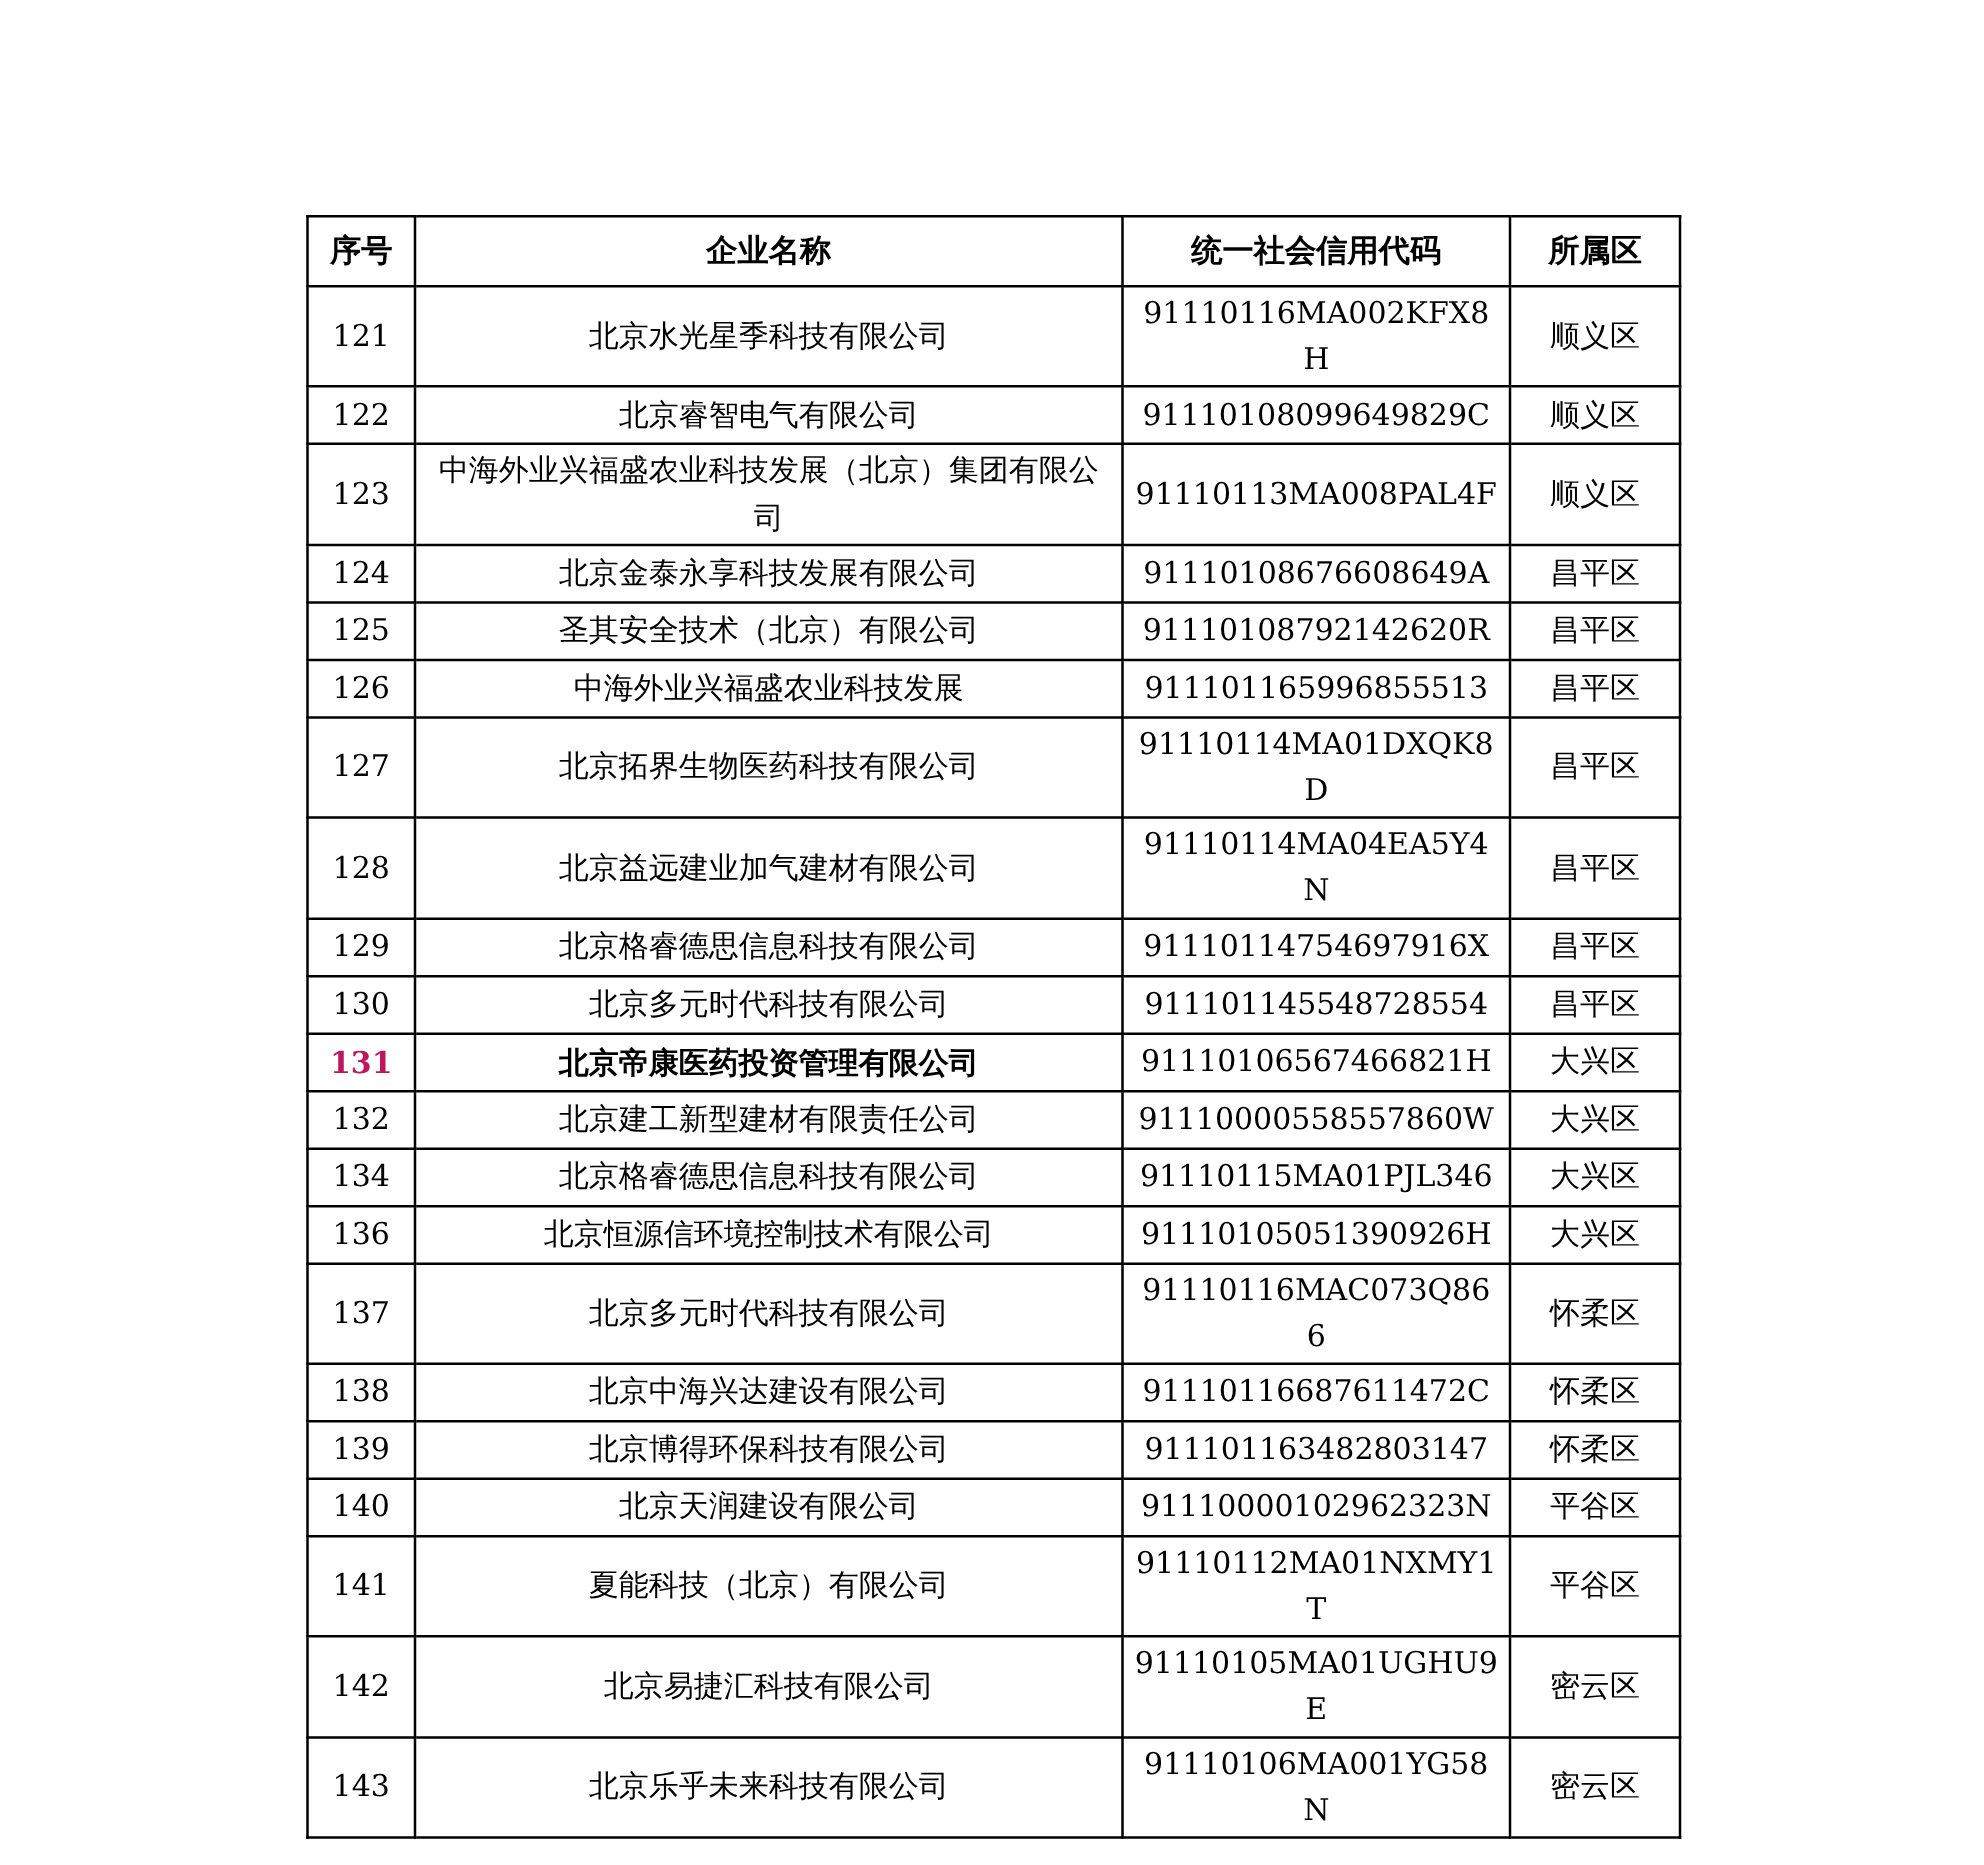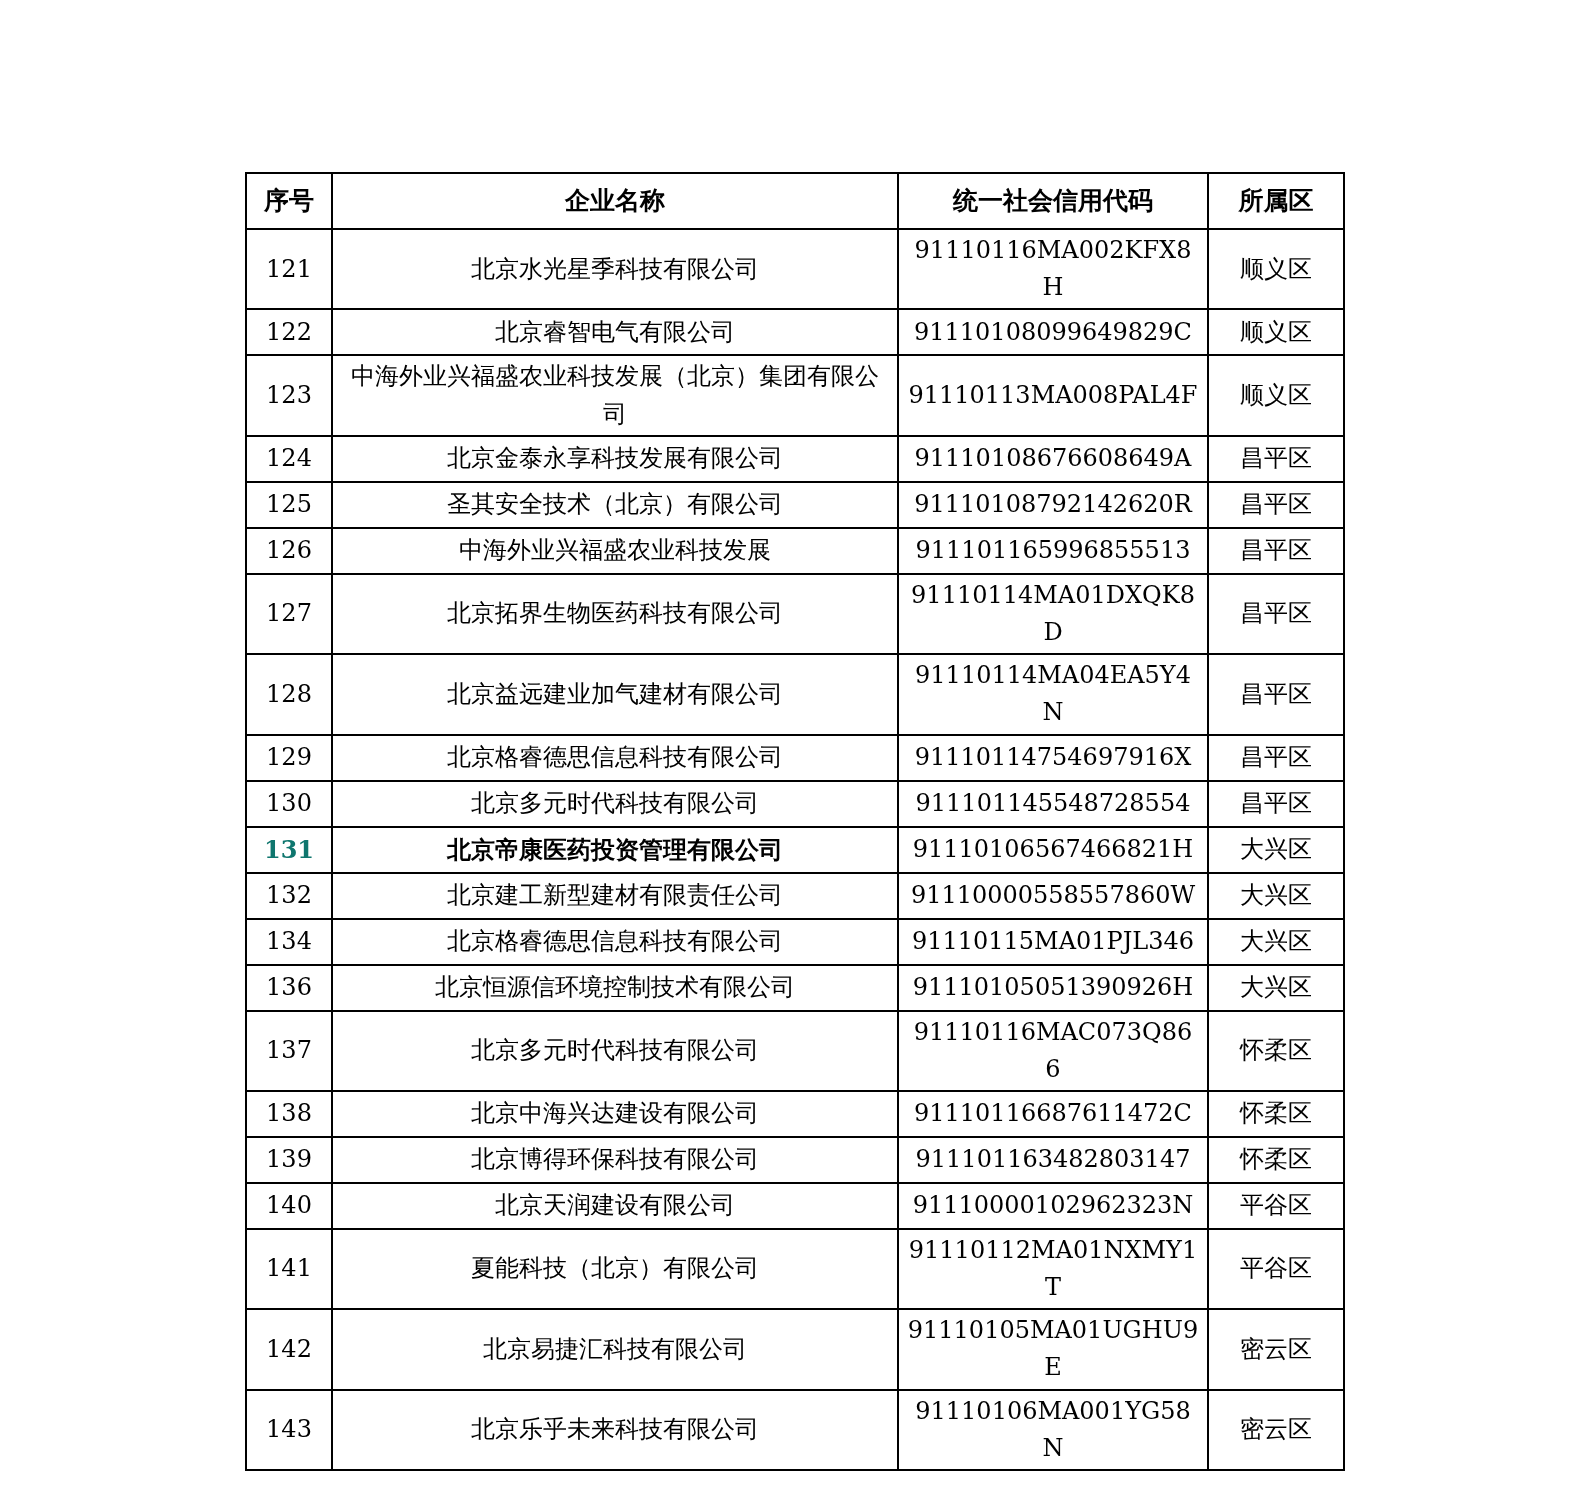--- a/index.html
+++ b/index.html
@@ -126,21 +126,21 @@
     <td class="cell-code">91110114754697916X</td>
     <td class="cell-district">昌平区</td>
   </tr>
         <tr>
     <td class="cell-serial">130</td>
     <td class="cell-name">北京多元时代科技有限公司</td>
     <td class="cell-code">911101145548728554</td>
     <td class="cell-district">昌平区</td>
   </tr>
         <tr class="highlight">
-    <td class="cell-serial" style="color: #0f766e; border-radius: 10px;">131</td>
+    <td class="cell-serial" style="color: #be185d; border-radius: 10px;">131</td>
     <td class="cell-name" style="color: #000000;">北京帝康医药投资管理有限公司</td>
     <td class="cell-code">91110106567466821H</td>
     <td class="cell-district">大兴区</td>
   </tr>
         <tr>
     <td class="cell-serial">132</td>
     <td class="cell-name">北京建工新型建材有限责任公司</td>
     <td class="cell-code">91110000558557860W</td>
     <td class="cell-district">大兴区</td>
   </tr>

